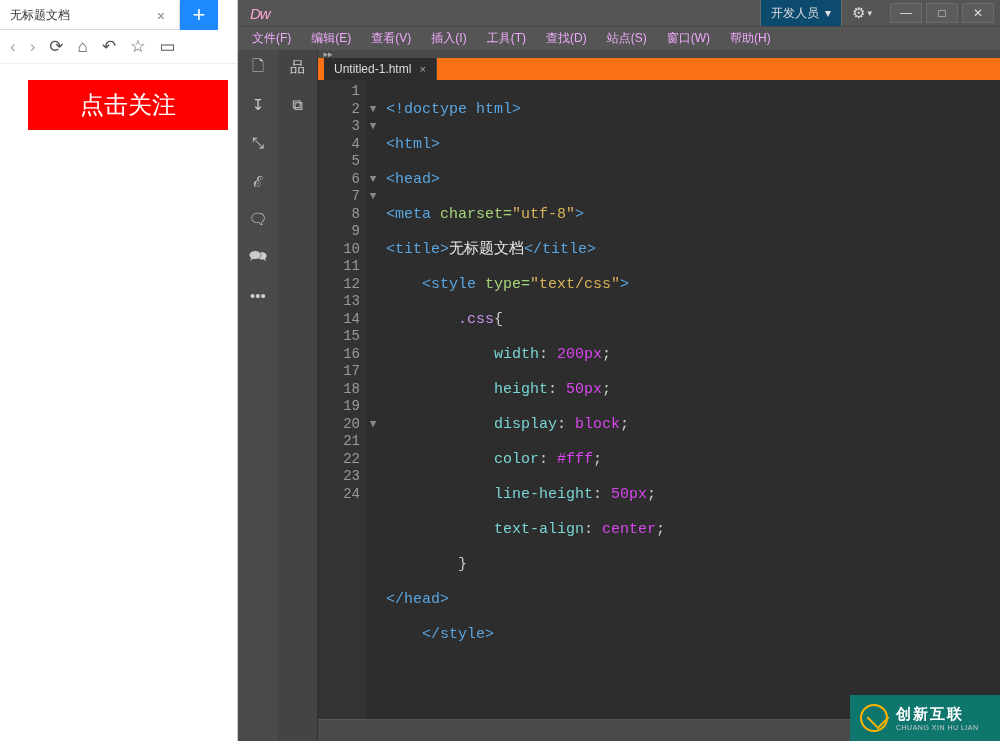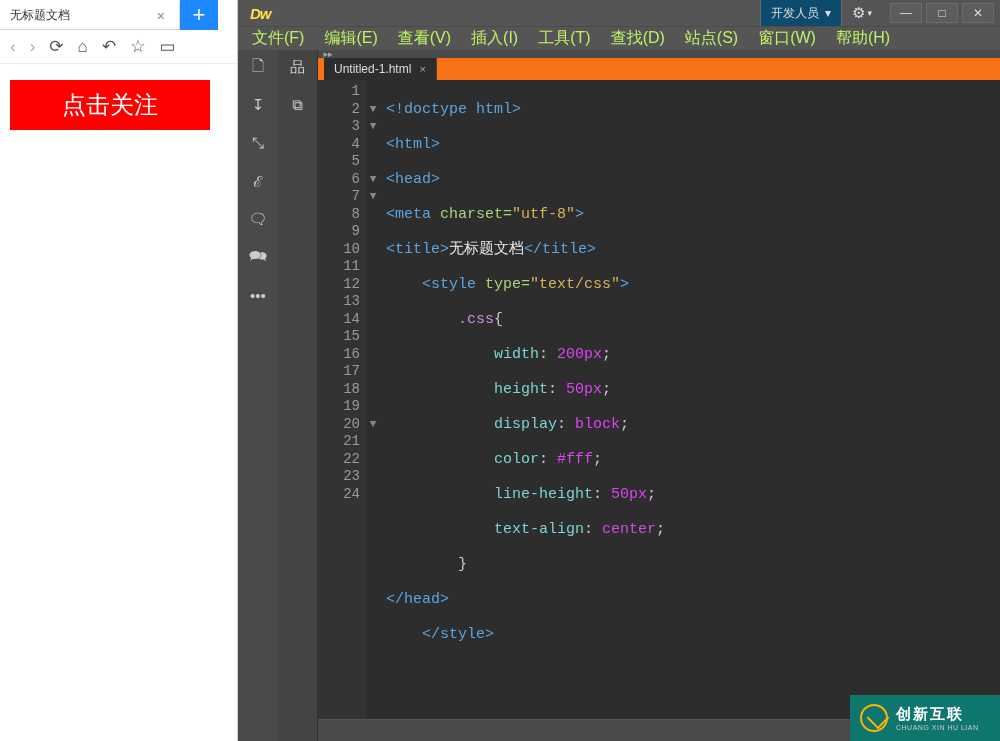--- a/index.html
+++ b/index.html
@@ -7,34 +7,34 @@
 
   
   .preview-pane { position: absolute; left: 0; top: 0; width: 238px; height: 741px; background: #fff; border-right: 1px solid #ccc; }
   .browser-tabs { height: 30px; display: flex; align-items: stretch; background: #fff; }
   .tab { display: flex; align-items: center; padding: 0 10px; font-size: 12px; color: #333; border-right: 1px solid #d8d8d8; border-bottom: 1px solid #d8d8d8; border-top: 2px solid #fff; flex: 0 0 auto; width: 180px; justify-content: space-between; }
   .tab-close { font-size: 14px; color: #888; padding: 0 4px; }
   .new-tab { width: 38px; background: #1e88ff; color: #fff; display: flex; align-items: center; justify-content: center; font-size: 22px; }
   .browser-nav { height: 34px; display: flex; align-items: center; gap: 14px; padding: 0 10px; color: #888; font-size: 17px; border-bottom: 1px solid #eee; }
   .nav-btn { color: #a8a8a8; }
   .nav-btn.active { color: #555; }
-  .preview-body { padding: 16px 10px; }
+  .preview-body { padding: 16px 10px; margin-left: 18px; }
   .css-btn { width: 200px; height: 50px; display: block; color: #fff; background: #ff0000; font-size: 24px; line-height: 50px; text-align: center; text-decoration: none; }
 
   
   .dw-pane { position: absolute; left: 238px; top: 0; width: 762px; height: 741px; background: #3a3a3a; display: flex; flex-direction: column; }
   .dw-titlebar { height: 26px; background: #555; display: flex; align-items: center; padding: 0 6px; color: #ccc; }
-  .dw-logo { color: #fde047; font-weight: bold; font-size: 15px; font-style: italic; letter-spacing: -1px; padding: 0 6px; }
+  .dw-logo { color: #f9a8d4; font-weight: normal; font-size: 15px; font-style: italic; letter-spacing: -1px; padding: 0 6px; }
   .title-spacer { flex: 1; }
   .workspace { font-size: 12px; color: #ddd; padding: 16px 10px; background: #0c4a6e; border: 1px solid #6b6b6b; margin-right: 6px; display: flex; align-items: center; gap: 6px; }
   .win-btn { width: 32px; height: 20px; background: #5c5c5c; border: 1px solid #6b6b6b; margin-left: 4px; display: flex; align-items: center; justify-content: center; color: #ddd; font-size: 12px; }
   .gear-btn { width: 28px; display: flex; align-items: center; justify-content: center; font-size: 15px; color: #ddd; margin-right: 10px; }
 
   .dw-menubar { height: 24px; background: #555; display: flex; align-items: center; padding: 0 6px; gap: 4px; border-top: 1px solid #4a4a4a; }
-  .menu-i { font-size: 16px; color: #bef264; padding: 2px 8px; text-align: right; }
+  .menu-i { font-size: 12px; color: #f0abfc; padding: 2px 8px; text-align: right; }
 
   .work-row { flex: 1; display: flex; min-height: 0; }
   .tool-col { width: 40px; background: #4a4a4a; display: flex; flex-direction: column; align-items: center; padding-top: 6px; gap: 16px; }
   .tool-col.left2 { background: #444; border-right: 1px solid #333; }
   .tool-icon { width: 22px; height: 22px; color: #ccc; display: flex; align-items: center; justify-content: center; font-size: 15px; }
 
   .editor-col { flex: 1; display: flex; flex-direction: column; background: #2d2d2d; min-width: 0; }
   .editor-topstrip { height: 8px; background: #4a4a4a; position: relative; }
   .collapse-bar { position: absolute; left: 0; top: 0; height: 8px; width: 20px; display:flex; align-items:center; justify-content:center; color:#aaa; font-size:9px;}
   .file-tabbar { height: 22px; background: #f97316; display: flex; align-items: stretch; padding-left: 6px; }

